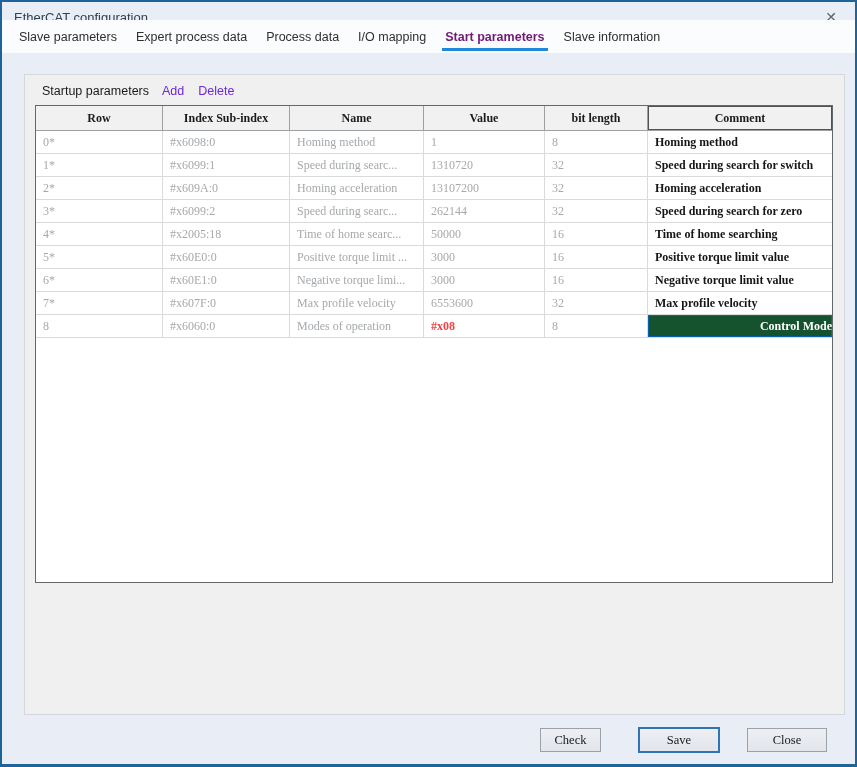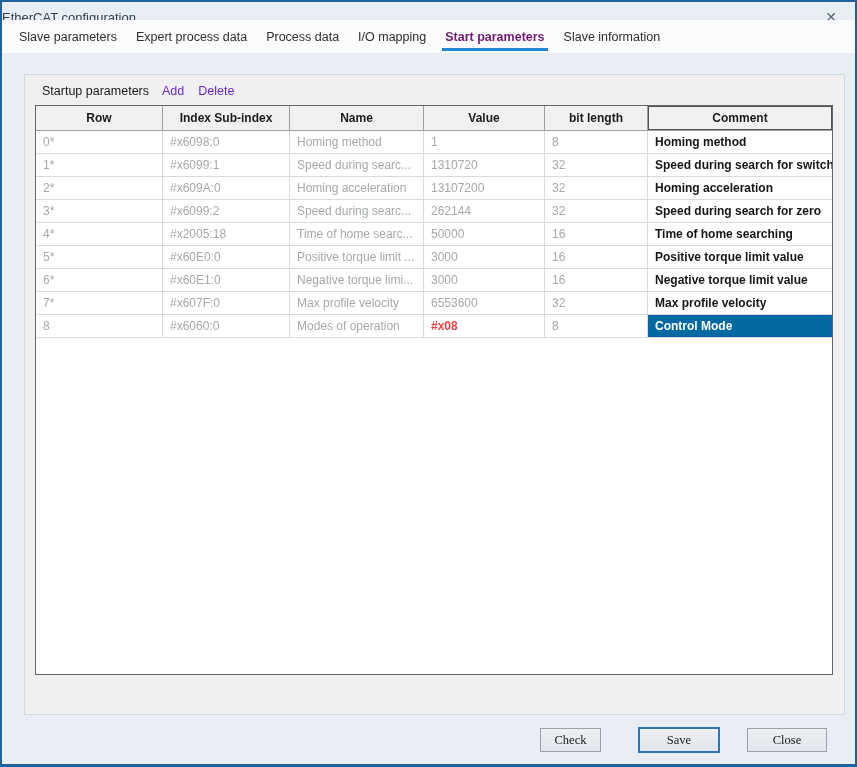--- a/index.html
+++ b/index.html
@@ -12,21 +12,21 @@
     background: #E9EDF6;
     border: 2px solid #1E649B;
     border-bottom-width: 3px;
     overflow: hidden;
   }
 
   
   .titlebar {
     position: absolute; top: 0; left: 0; right: 0; height: 30px;
     display: flex; align-items: center;
-    padding-left: 0;
+    padding-left: 12px;
     font-size: 13px; color: #33404F;
   }
   .close-btn {
     position: absolute; top: 2px; right: 4px;
     width: 40px; height: 26px;
     display: flex; align-items: center; justify-content: center;
     font-size: 14px; color: #5B6671;
     cursor: default;
   }
 
@@ -65,24 +65,25 @@
     display: flex; align-items: center;
     font-size: 12.5px; color: #1A1A1A;
   }
   .link { color: #6d28d9; cursor: pointer; }
   .link.add { margin-left: 13px; }
   .link.delete { margin-left: 14px; }
 
   
   .grid {
     position: absolute; left: 10px; top: 30px;
-    width: 798px; height: 570px;
+    width: 798px; height: 478px;
     background: #FFFFFF;
     border: 1px solid #63686D;
     overflow: hidden;
+    font-family: Liberation Serif, serif;
   }
   .grid-header {
     display: flex; height: 25px;
     background: #F1F1F1;
     border-bottom: 1px solid #9DA0A3;
     font-size: 12px; font-weight: 600; color: #1B1B1B;
   }
   .th {
     display: flex; align-items: center; justify-content: center;
     border-right: 1px solid #9DA0A3;
@@ -101,22 +102,23 @@
     line-height: 22px;
     font-size: 12px;
     border-right: 1px solid #DADADA;
     overflow: hidden; white-space: nowrap;
   }
   .td:last-child { border-right: none; }
   .td.dim  { color: #A5A9AC; font-weight: 400; }
   .td.dark { color: #161616; font-weight: 600; }
   .td.valbold { color: #ef4444; font-weight: 700; }
   .td.selected {
-    background: #0369a1; color: #FFFFFF; font-weight: 600;
+    background: #14532d; color: #FFFFFF; font-weight: 600;
     box-shadow: inset 0 0 0 1px #0A5FB0;
+    text-align: right;
   }
 
   
   .col0 { width: 127px; flex: 0 0 auto; }
   .col1 { width: 127px; flex: 0 0 auto; }
   .col2 { width: 134px; flex: 0 0 auto; }
   .col3 { width: 121px; flex: 0 0 auto; }
   .col4 { width: 103px; flex: 0 0 auto; }
   .col5 { flex: 1 1 auto; }
 

